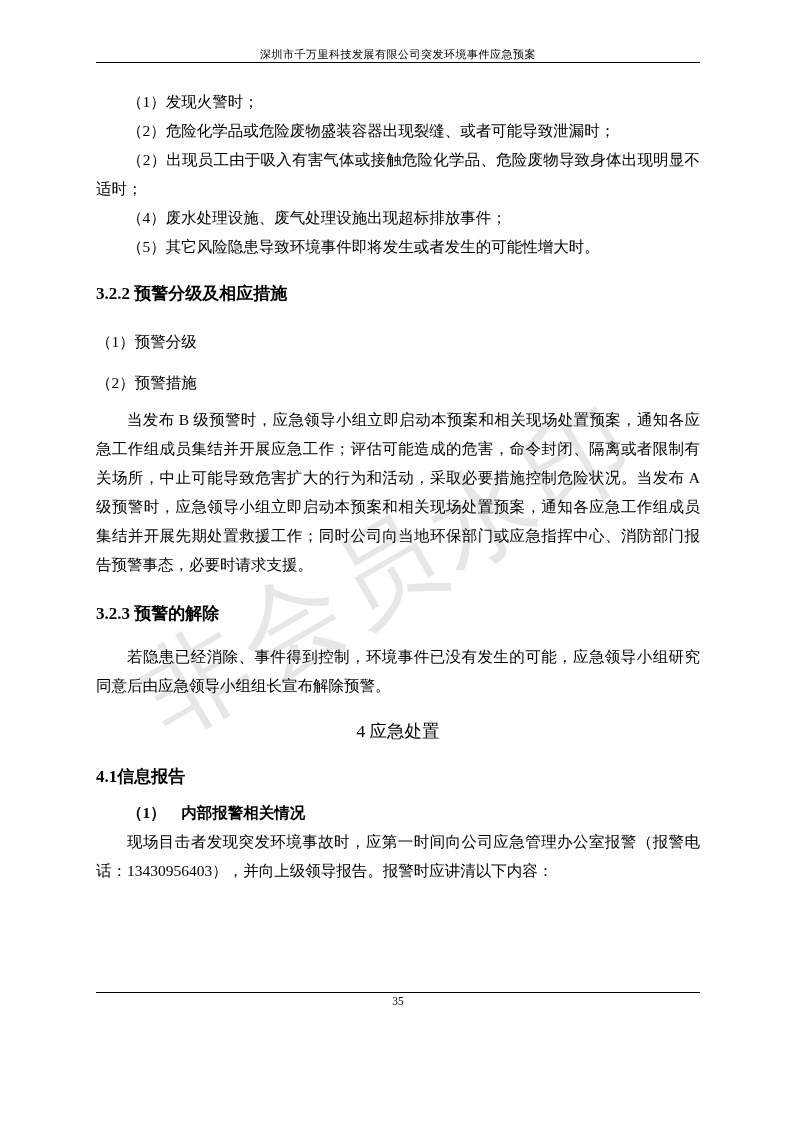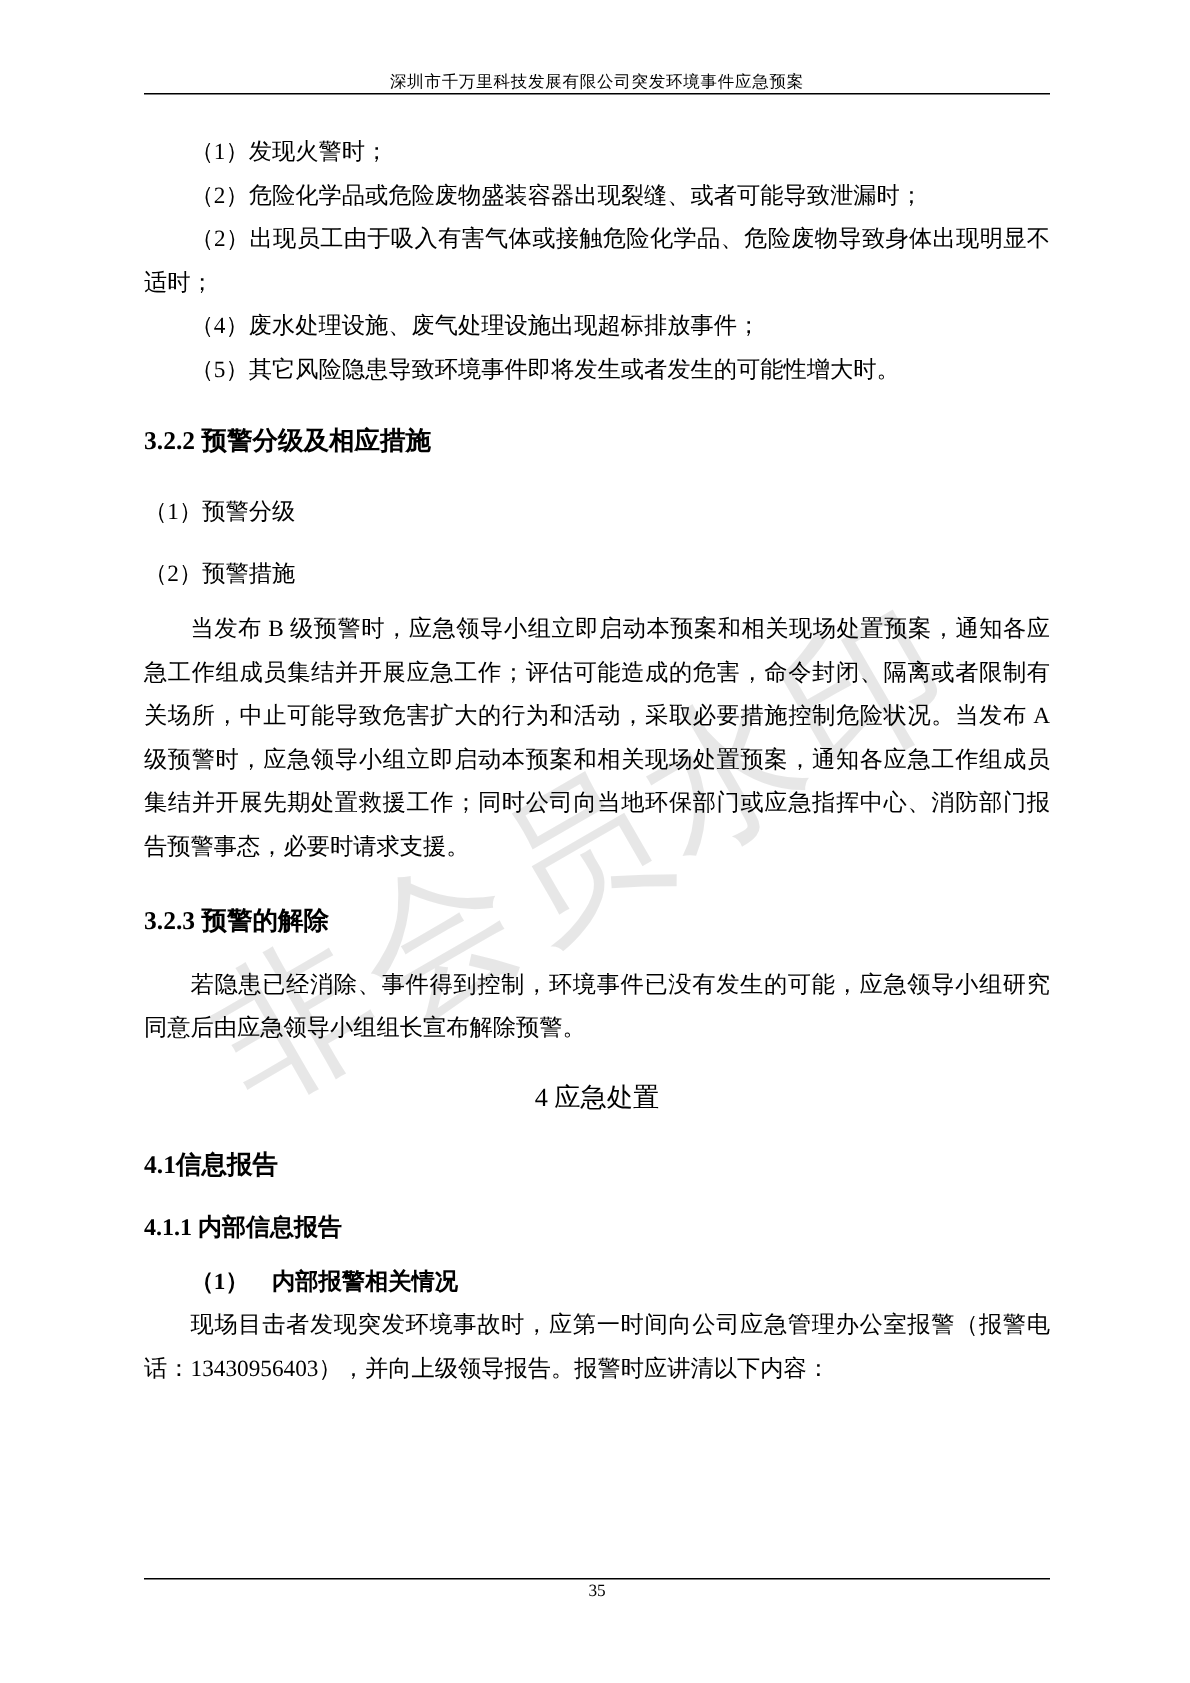--- a/index.html
+++ b/index.html
@@ -71,21 +71,21 @@
     color: #000000;
     opacity: 0.09;
     z-index: 0;
     white-space: nowrap;
     pointer-events: none;
   }
   .doc-footer {
     position: absolute;
     left: 96px;
     right: 93px;
-    top: 1052px;
+    top: 992px;
     border-top: 1.5px solid #000000;
     text-align: center;
     padding-top: 2px;
     font-size: 11.5px;
     z-index: 1;
   }
 </style>
 </head>
 <body>
 
@@ -111,21 +111,20 @@
   <p class="body-text indent para2">当发布 B 级预警时，应急领导小组立即启动本预案和相关现场处置预案，通知各应急工作组成员集结并开展应急工作；评估可能造成的危害，命令封闭、隔离或者限制有关场所，中止可能导致危害扩大的行为和活动，采取必要措施控制危险状况。当发布 A 级预警时，应急领导小组立即启动本预案和相关现场处置预案，通知各应急工作组成员集结并开展先期处置救援工作；同时公司向当地环保部门或应急指挥中心、消防部门报告预警事态，必要时请求支援。</p>
 
   <div class="h-num h323">3.2.3 预警的解除</div>
 
   <p class="body-text indent para3">若隐患已经消除、事件得到控制，环境事件已没有发生的可能，应急领导小组研究同意后由应急领导小组组长宣布解除预警。</p>
 
   <div class="chapter-head">4 应急处置</div>
 
   <div class="h-num h41">4.1信息报告</div>
 
-  <div class="h-num h411">4.1.1 内部信息报告</div>
 
   <p class="body-text indent sub-bold">（1）　内部报警相关情况</p>
 
   <p class="body-text indent para4">现场目击者发现突发环境事故时，应第一时间向公司应急管理办公室报警（报警电话：13430956403），并向上级领导报告。报警时应讲清以下内容：</p>
 
 </div>
 
 <div class="doc-footer">
   <span>35</span>
 </div>

